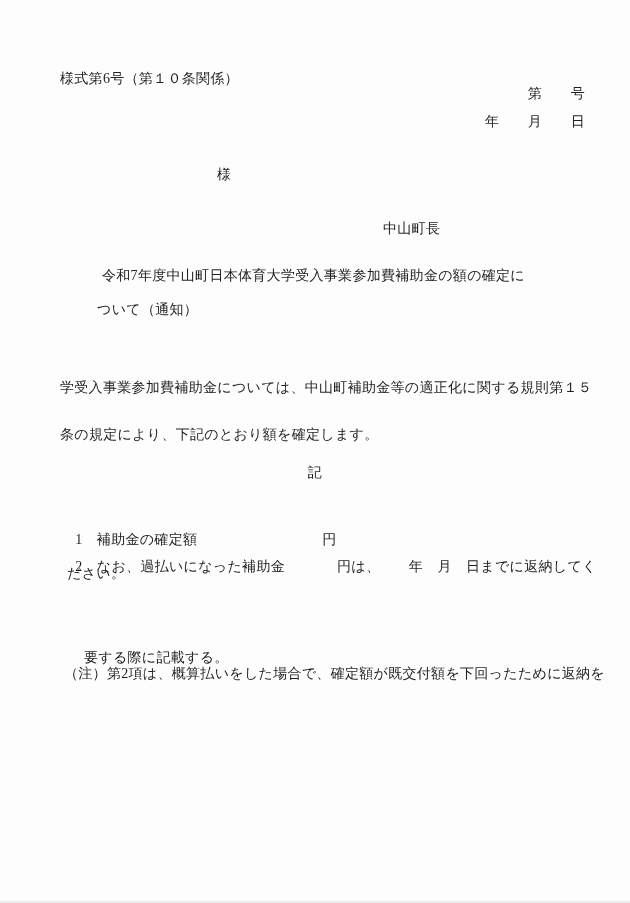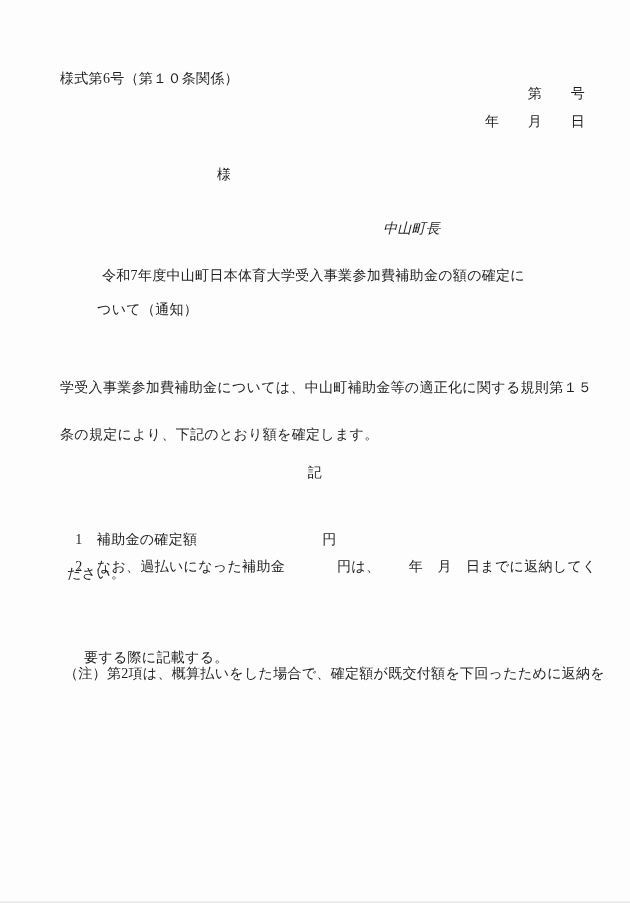--- a/index.html
+++ b/index.html
@@ -48,21 +48,21 @@
     vertical-align: baseline;
   }
   .blank-amount-1 { width: 125px; }
   .blank-amount-2 { width: 52px; }
 
   
   .y-form      { top: 69px;  left: 60px; }
   .y-docnum    { top: 84px; }
   .y-date      { top: 112px; }
   .y-addressee { top: 165px; left: 217px; }
-  .y-sender    { top: 219px; left: 383px; font-style: italic; }
+  .y-sender    { top: 219px; left: 383px; }
   .y-title1    { top: 266px; left: 102px; }
   .y-title2    { top: 300px; left: 97px; }
   .y-body1     { top: 351px; left: 83px; }
   .y-body2     { top: 378px; left: 60px; }
   .y-body3     { top: 405px; left: 60px; margin-top: 20px; }
   .y-record    { top: 463px; }
   .y-item1     { top: 510px; }
   .y-item2     { top: 537px; }
   .y-item2c    { top: 564px; left: 67px; }
   .y-note1     { top: 618px; left: 64px; margin-top: 46px; }

